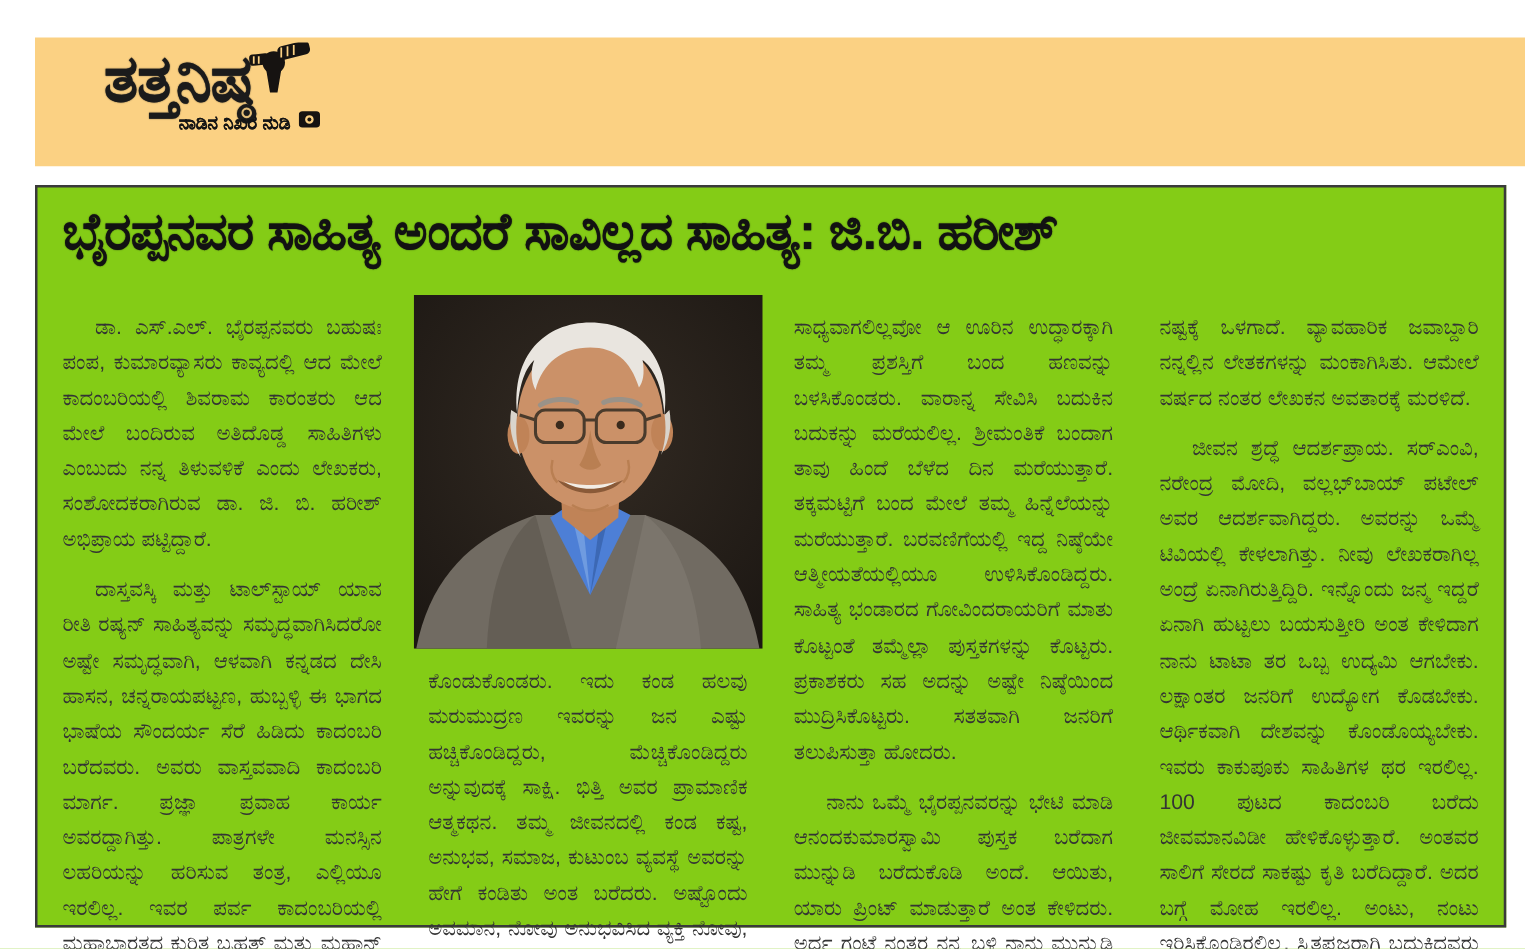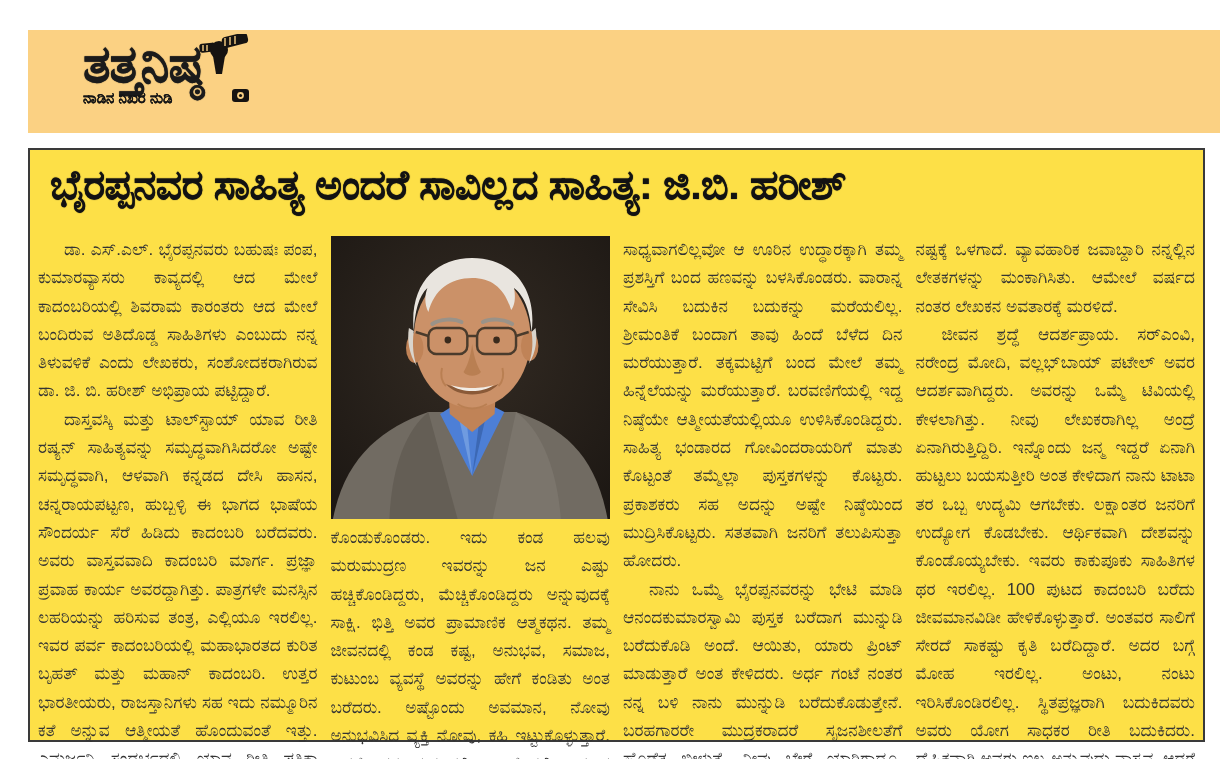--- a/index.html
+++ b/index.html
@@ -14,45 +14,45 @@
   }
   .logo{
     position:absolute;left:55px;top:8px;display:flex;flex-direction:column;
   }
   .logo-row{display:flex;align-items:flex-start;}
   .logo-title{
     font-size:52px;font-weight:900;color:#1b1b1b;letter-spacing:-1px;
     line-height:1.0;text-shadow:0 0 1px #1b1b1b;
   }
   .fist-icon{margin-left:-6px;margin-top:-4px;}
-  .logo-tagline-row{display:flex;align-items:center;gap:6px;margin-top:-2px;justify-content:space-between;}
+  .logo-tagline-row{display:flex;align-items:center;gap:6px;margin-left:60px;margin-top:-2px;justify-content:space-between;}
   .logo-tagline{
     font-size:15px;font-weight:800;color:#151515;text-shadow:0 0 .5px #151515;
   }
   
   .article-box{
     position:absolute;left:28px;top:148px;width:1177px;height:594px;
-    border:2px solid #3a3a3a;background:#fde047;box-sizing:border-box;
+    border:2px solid #3a3a3a;background:#84cc16;box-sizing:border-box;
   }
   .headline{
     padding:10px 18px 0 20px;
     font-size:41px;font-weight:900;color:#121212;line-height:1.25;
     letter-spacing:-0.5px;white-space:nowrap;
     text-shadow:0 0 1px #121212;
   }
   .columns{
     position:absolute;left:8px;right:8px;top:86px;bottom:6px;
     display:flex;gap:13px;
   }
   .col{
     flex:1 1 0;min-width:0;
     font-size:17px;line-height:28.3px;color:#343434;
     text-align:justify;
   }
-  .col p{margin:0;}
+  .col p{margin:12px;}
   .col p.indent{text-indent:26px;}
   .photo{
     width:100%;height:283px;margin-bottom:5px;display:block;
   }
 </style>
 </head>
 <body>
 
 <div class="banner">
   <div class="logo">

